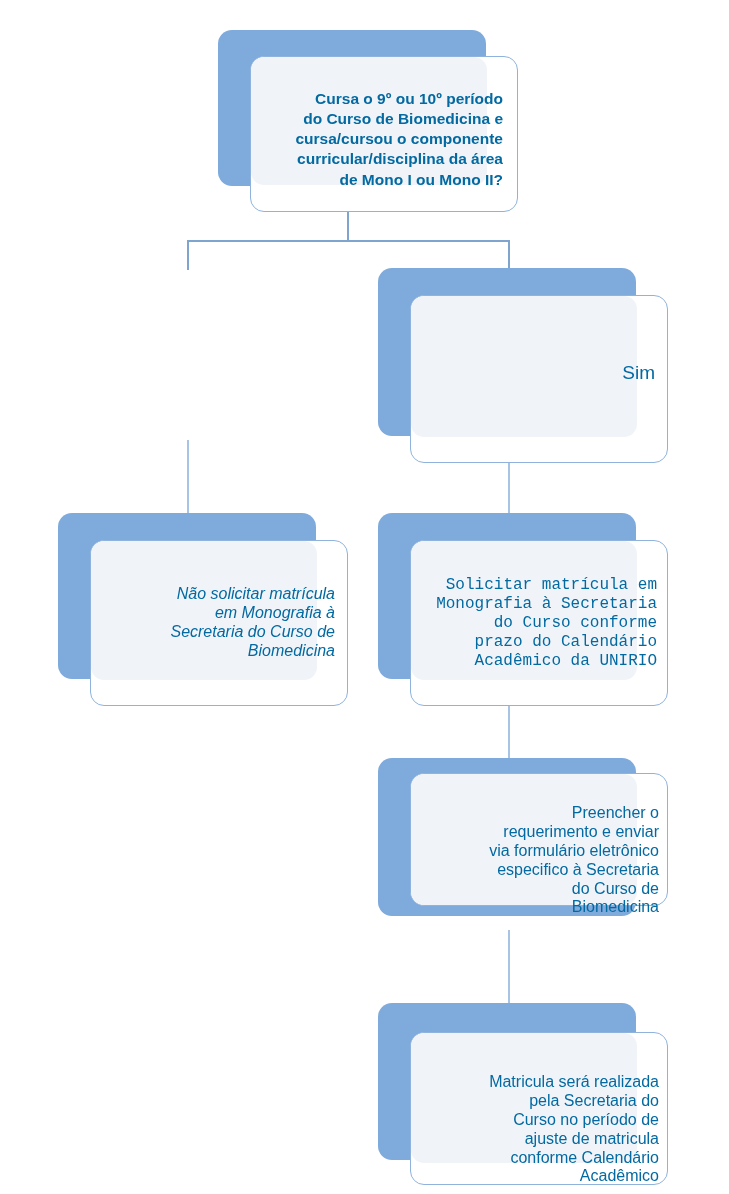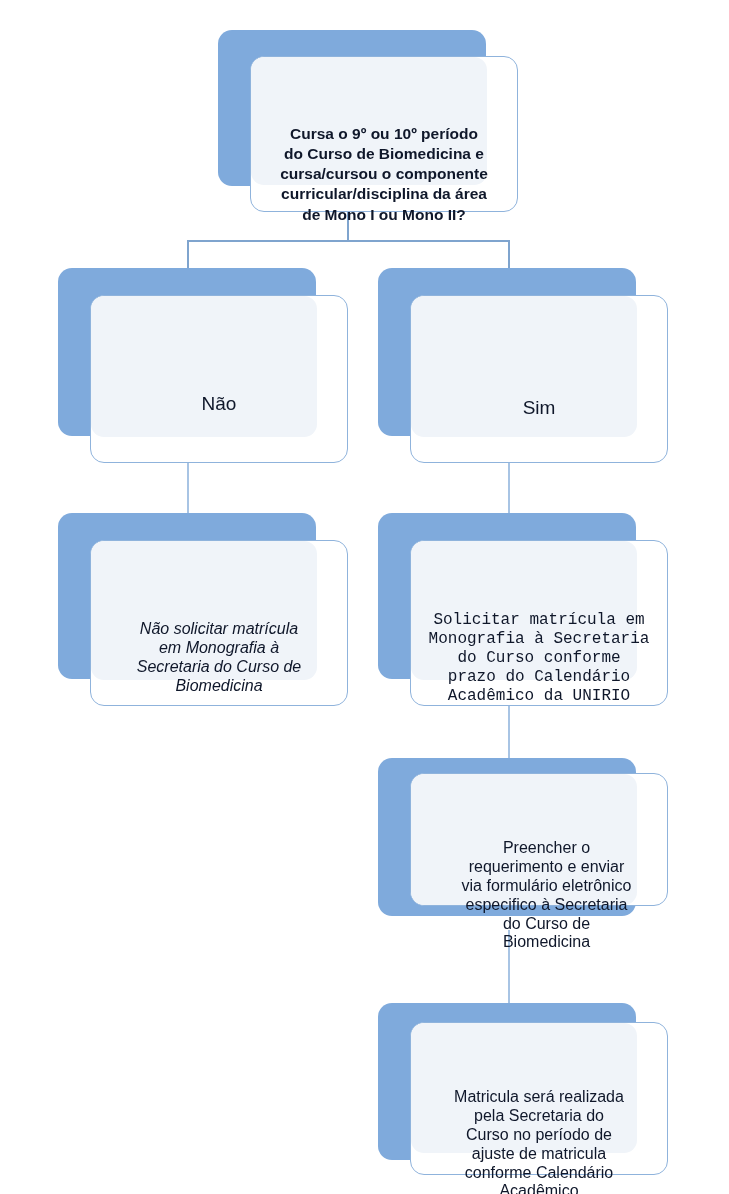--- a/index.html
+++ b/index.html
@@ -55,26 +55,25 @@
     position: absolute;
     left: 0;
     top: 0;
     border-radius: 13px;
     background: #F0F4F9;
   }
   .node .label {
     position: relative;
     z-index: 2;
     width: 100%;
-    text-align: center;
-    color: #0f172a;
+    text-align: right;
+    color: #0369a1;
     line-height: 1.18;
     white-space: pre-line;
     font-weight: 400;
-    margin-top: 35px;
   }
 
   
   .node.decision .label {
     font-size: 15.5px;
     font-weight: 600;
     line-height: 1.30;
   }
   .node.branch .label {
     font-size: 19px;
@@ -109,27 +108,20 @@
     <div class="card" style="left:32px; top:26px; width:268px; height:156px; padding:32px 14px 0 14px;">
       <div class="fill" style="width:236px; height:128px;"></div>
       <div class="label">Cursa o 9º ou 10º período
 do Curso de Biomedicina e
 cursa/cursou o componente
 curricular/disciplina da área
 de Mono I ou Mono II?</div>
     </div>
   </div>
 
-  <div class="node branch" style="left:58px; top:268px; width:290px; height:195px;">
-    <div class="shadow" style="width:258px; height:168px;"></div>
-    <div class="card" style="left:32px; top:27px; width:258px; height:168px; padding:62px 12px 0 12px;">
-      <div class="fill" style="width:226px; height:141px;"></div>
-      <div class="label">Não</div>
-    </div>
-  </div>
 
   <div class="node branch" style="left:378px; top:268px; width:290px; height:195px;">
     <div class="shadow" style="width:258px; height:168px;"></div>
     <div class="card" style="left:32px; top:27px; width:258px; height:168px; padding:66px 12px 0 12px;">
       <div class="fill" style="width:226px; height:141px;"></div>
       <div class="label">Sim</div>
     </div>
   </div>
 
   <div class="node step" style="left:58px; top:513px; width:290px; height:193px;font-style:italic;">
@@ -163,21 +155,21 @@
 requerimento e enviar
 via formulário eletrônico
 especifico à Secretaria
 do Curso de
 Biomedicina</div>
     </div>
   </div>
 
   <div class="node step" style="left:378px; top:1003px; width:290px; height:184px;">
     <div class="shadow" style="width:258px; height:157px;"></div>
-    <div class="card" style="left:32px; top:19px; width:258px; height:153px; padding:30px 8px 0 8px;">
+    <div class="card" style="left:32px; top:29px; width:258px; height:153px; padding:40px 8px 0 8px;">
       <div class="fill" style="width:226px; height:130px;"></div>
       <div class="label">Matricula será realizada
 pela Secretaria do
 Curso no período de
 ajuste de matricula
 conforme Calendário
 Acadêmico</div>
     </div>
   </div>
 

